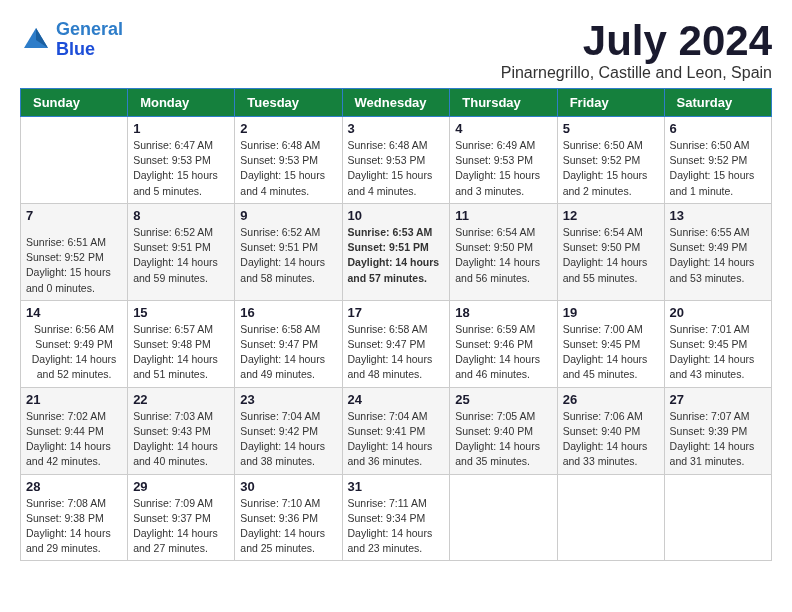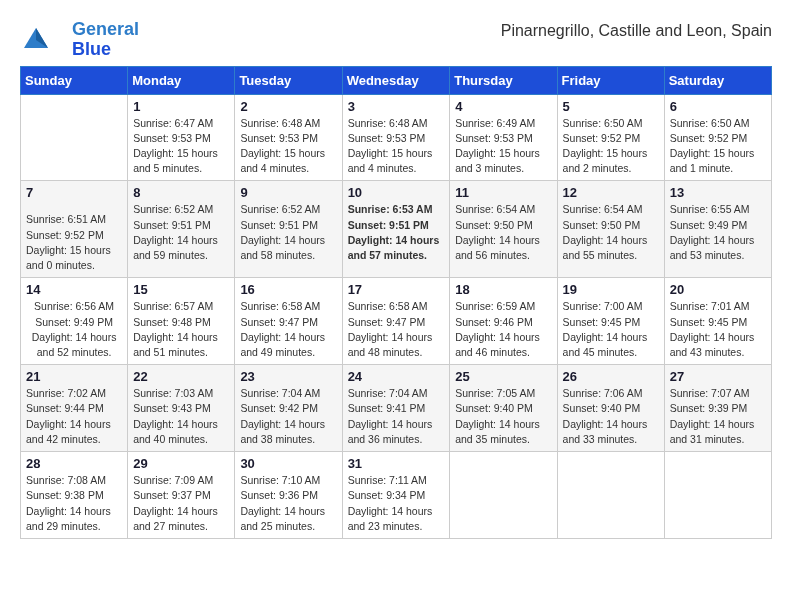--- a/index.html
+++ b/index.html
@@ -12,21 +12,21 @@
     }
     .header {
       display: flex;
       justify-content: space-between;
       align-items: flex-start;
       margin-bottom: 6px;
     }
     .logo {
       display: flex;
       align-items: center;
-      gap: 20px;
+      gap: 4px;
     }
     .logo-text {
       font-size: 18px;
       font-weight: bold;
       color: #1a1a2e;
       line-height: 1.1;
     }
     .logo-text span {
       color: #2e7dc9;
     }
@@ -47,23 +47,23 @@
       font-size: 16px;
       color: #333;
       margin-top: 2px;
     }
     table {
       width: 100%;
       border-collapse: collapse;
       font-size: 11px;
     }
     th {
-      background: #1d4ed8;
+      background: #15803d;
       color: #fff;
-      padding: 6px 4px;
+      padding: 6px 12px;
       text-align: left;
       font-size: 13px;
       font-weight: bold;
       border: 1px solid #2e7dc9;
     }
     td {
       border: 1px solid #ccc;
       padding: 4px 5px;
       vertical-align: top;
       width: 108px;
@@ -97,20 +97,21 @@
     <svg class="logo-icon" viewBox="0 0 40 40">
       <polygon points="20,5 35,30 5,30" fill="#2e7dc9"></polygon>
       <polygon points="20,5 35,30 20,20" fill="#1a5fa0"></polygon>
     </svg>
     <div class="logo-text">
       <div><span>General</span></div>
       <div style="color:#1d4ed8;">Blue</div>
     </div>
   </div>
   <div class="title-block">
+    <div class="month-title">July 2024</div>
     <div class="location">Pinarnegrillo, Castille and Leon, Spain</div>
   </div>
 </div>
 
 <table>
   <thead>
     <tr>
     <th>Sunday</th>
         <th>Monday</th>
         <th>Tuesday</th>

